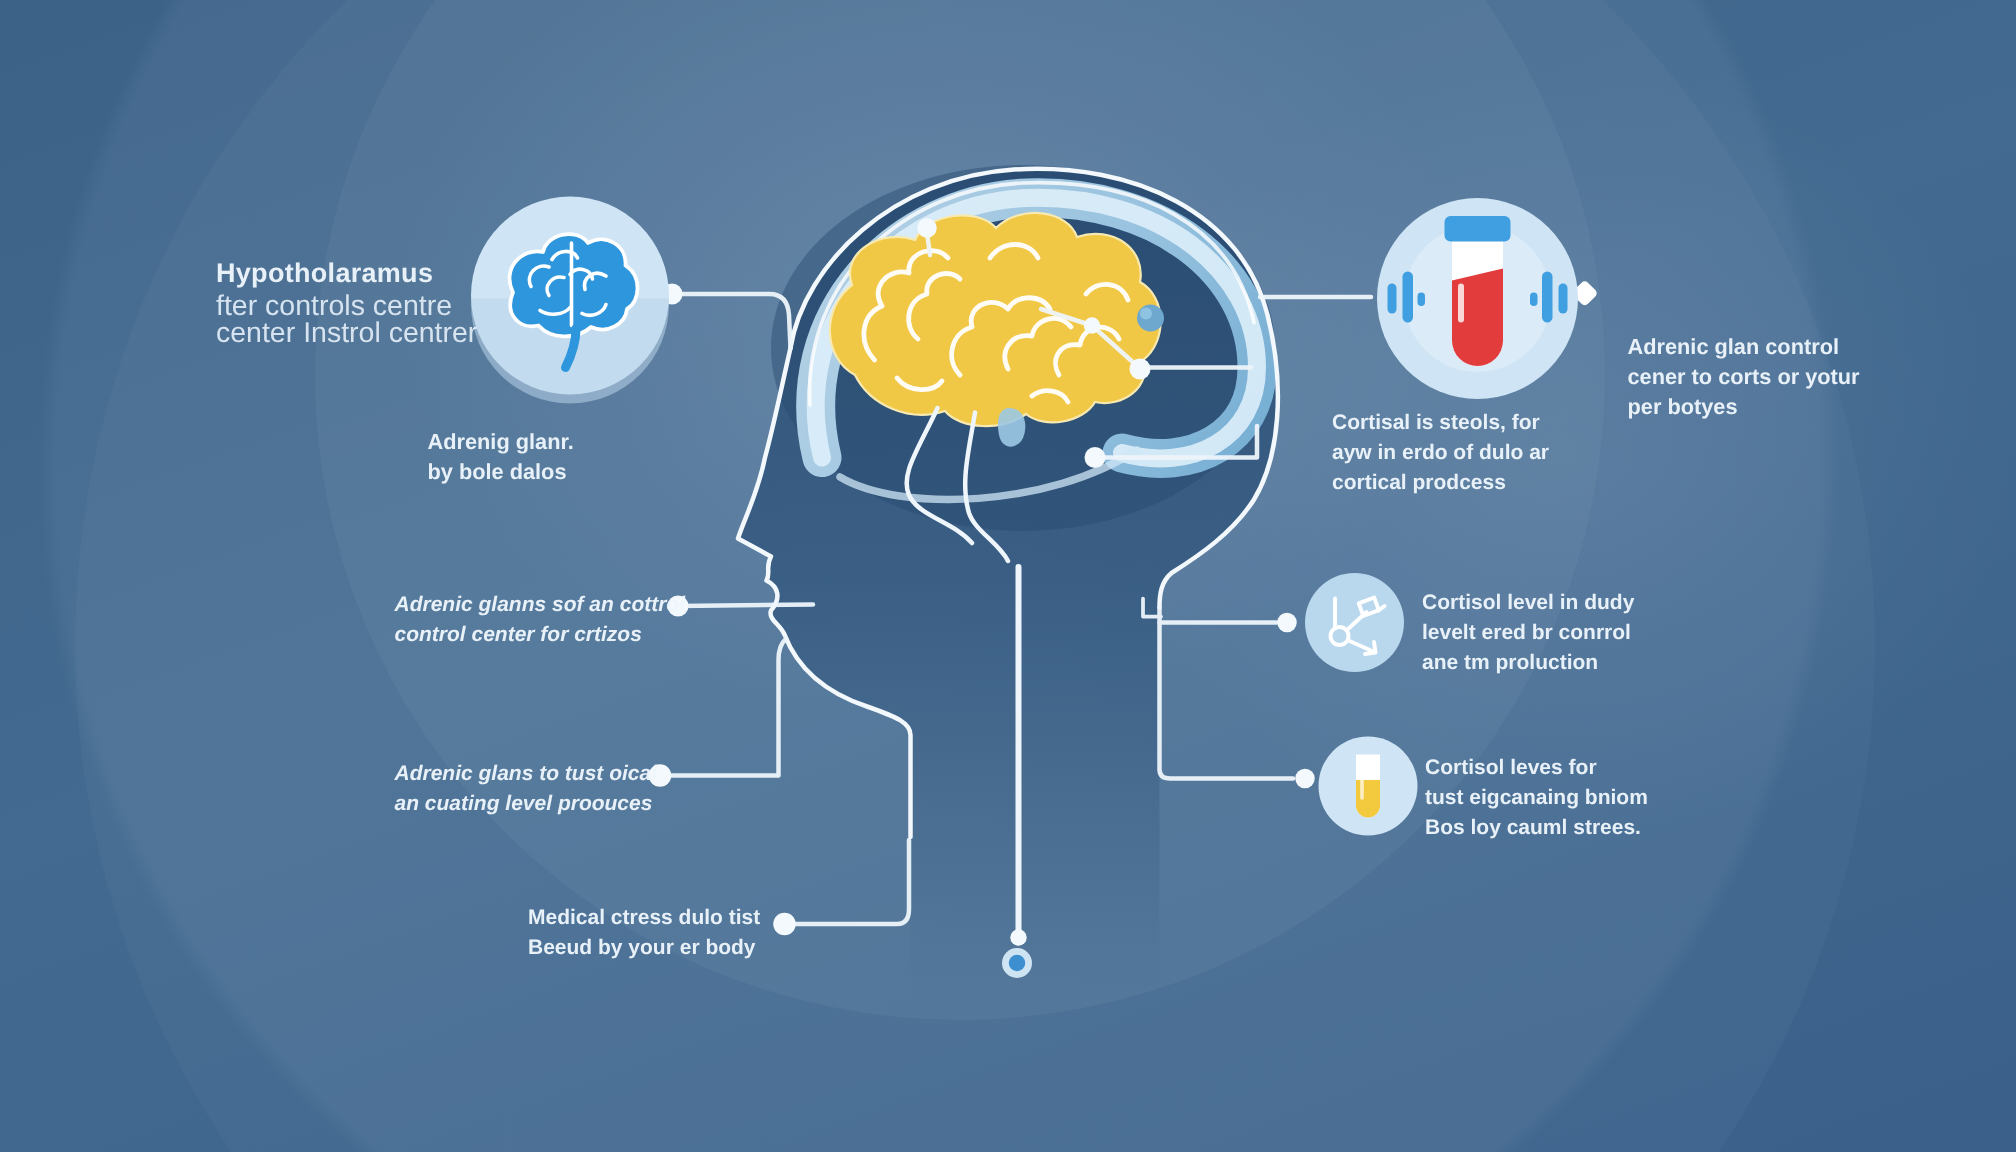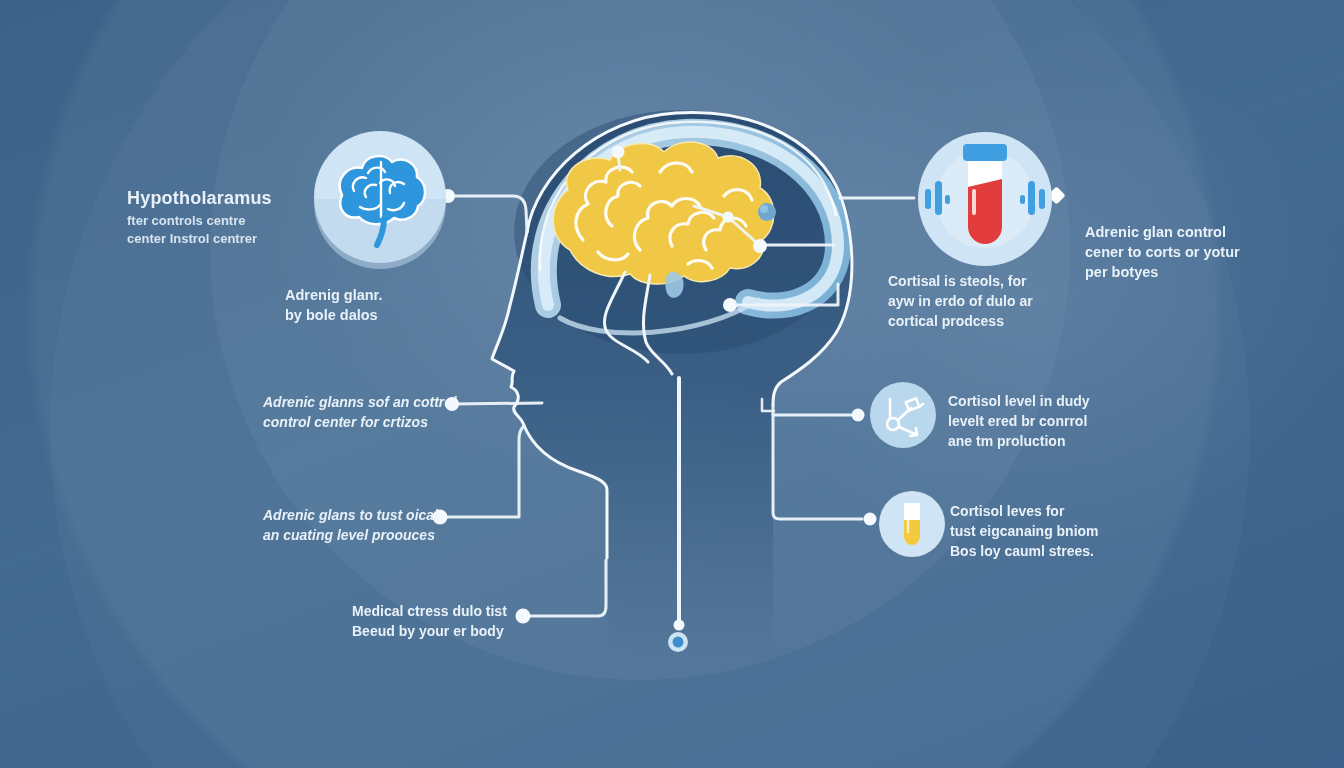--- a/index.html
+++ b/index.html
@@ -10,23 +10,23 @@
     background:
       radial-gradient(circle 600px at 625px 310px, rgba(182,208,228,0.07) 0 98%, rgba(182,208,228,0) 100%),
       radial-gradient(ellipse 500px 390px at 620px 200px, rgba(205,226,242,0.13), rgba(205,226,242,0) 72%),
       radial-gradient(ellipse 430px 360px at 1040px 300px, rgba(205,226,242,0.09), rgba(205,226,242,0) 72%),
       linear-gradient(160deg, #3d6288 0%, #436a90 45%, #3b618a 100%);
   }
   svg.art { position:absolute; left:0; top:0; }
   .lbl { position:absolute; color:rgba(238,246,252,0.96); }
   .lbl .l1 { font-weight:700; }
   .lbl .ln { display:block; }
-  .title-block { left:127px; top:172px; width:230px;margin-top:16px; }
+  .title-block { left:144px; top:172px; width:230px; }
   .title-block .t  { font-size:18px; font-weight:700; letter-spacing:.2px; margin-bottom:3px; }
-  .title-block .s  { font-size:13px; font-weight:700; line-height:18px; color:rgba(230,240,249,0.9); }
+  .title-block .s  { font-size:19px; font-weight:400; line-height:18px; color:rgba(230,240,249,0.9); }
   .cap-center { }
   .f14 { font-size:14px; line-height:20px; font-weight:600; }
   .f145 { font-size:14.5px; line-height:20px; font-weight:600; }
   .lbl-brain-caption   { left:285px;  top:285px;  width:170px; }
   .lbl-left-2          { left:263px;  top:392px;  width:200px;font-style:italic; }
   .lbl-left-3          { left:263px;  top:505px;  width:210px;font-style:italic; }
   .lbl-left-4          { left:352px;  top:601px;  width:200px; }
   .lbl-right-1         { left:1085px; top:179px;  width:200px;margin-top:43px; }
   .lbl-right-2         { left:888px;  top:271px;  width:195px; }
   .lbl-right-3         { left:948px;  top:391px;  width:200px; }

